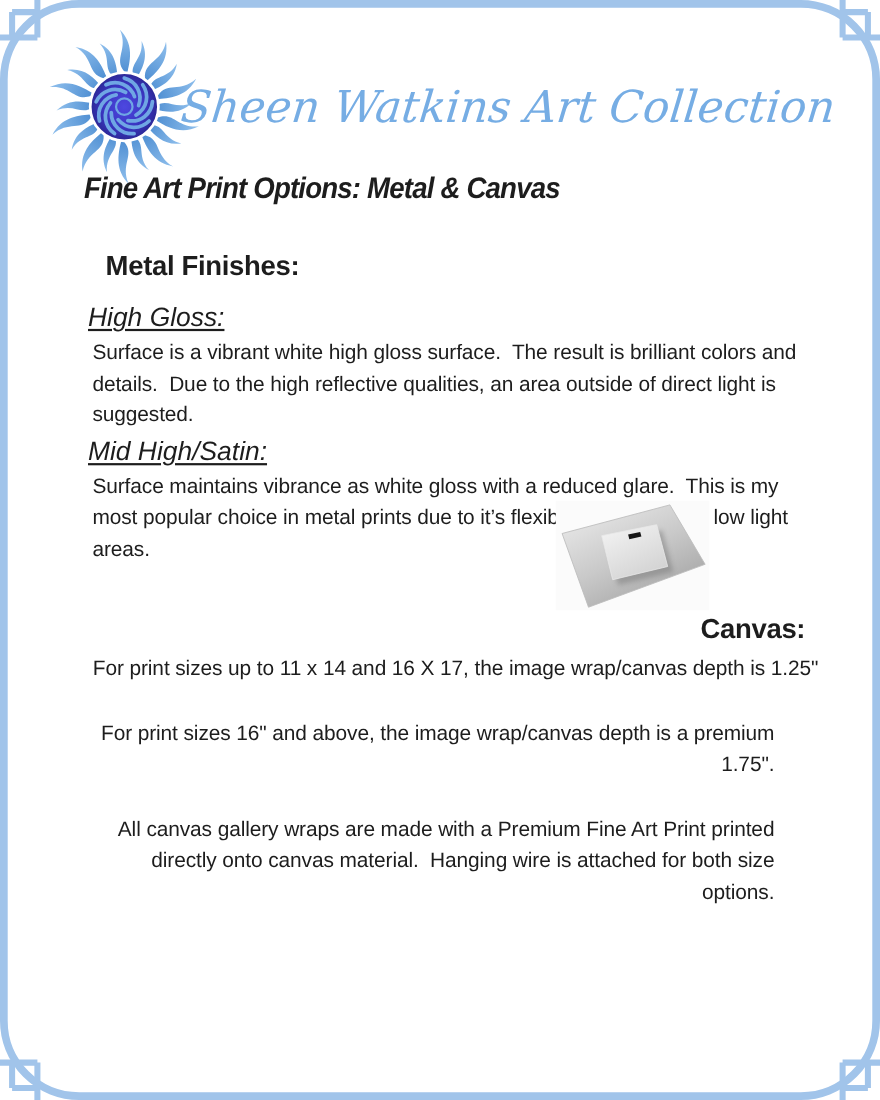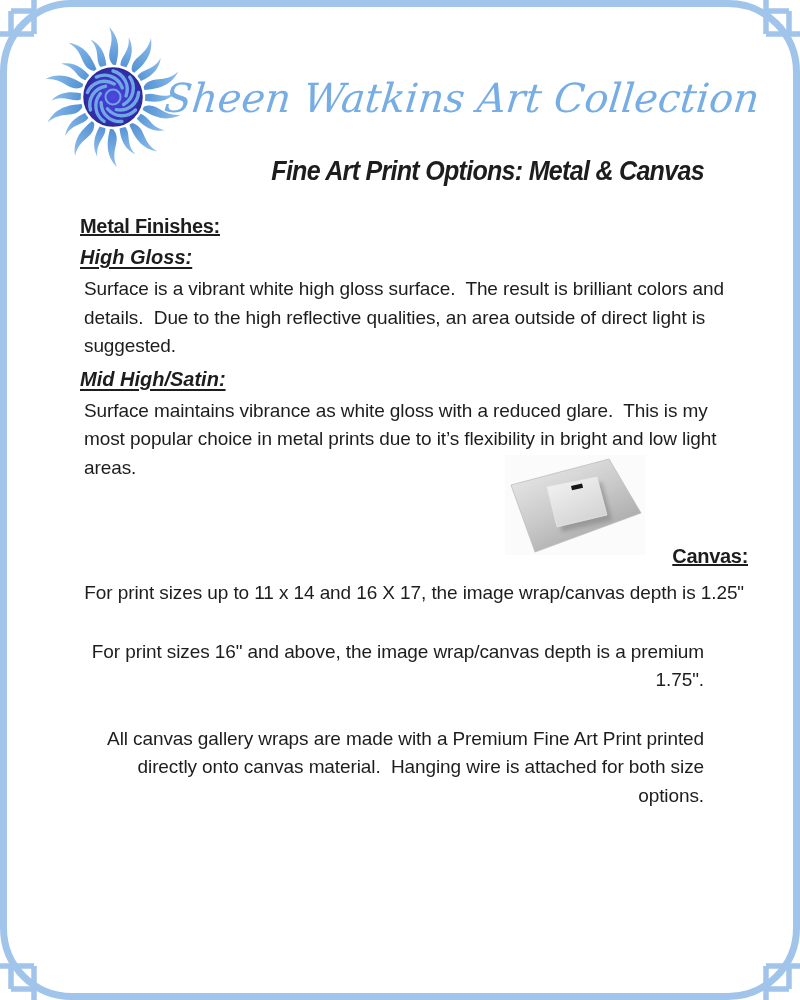--- a/index.html
+++ b/index.html
@@ -19,33 +19,32 @@
     font-family:"DejaVu Serif", serif;
     font-style:italic;
     font-size:40px;
     letter-spacing:0px;
     color:#76ade4;
     white-space:nowrap;
     transform:skewX(-6deg);
   }
   .title{
     position:absolute;left:60px;top:156px;width:660px;
-    text-align:right;
+    text-align:left;
     font-weight:bold;font-style:italic;
     font-size:27px;letter-spacing:-0.8px;
   }
   .title .squeeze{display:inline-block;transform:scaleX(0.93);transform-origin:center;}
   .content{position:absolute;left:80px;top:209px;width:668px;}
   h2.sec{
-    margin:0;font-size:20px;line-height:34px;font-weight:bold;
+    margin:16px;font-size:25px;line-height:34px;font-weight:bold;
     letter-spacing:-0.3px;
-    text-decoration:underline;
   }
   h3.sub{
-    margin:0;font-size:20px;line-height:28px;font-weight:bold;font-style:italic;
+    margin:0;font-size:24px;line-height:28px;font-weight:normal;font-style:italic;
     text-decoration:underline;text-decoration-thickness:2px;text-underline-offset:3px;
   }
   p.body{
     margin:4px;font-size:19px;line-height:28.6px;
     letter-spacing:-0.1px;
     white-space:pre-wrap;
   }
   .w665{max-width:665px;}
   .w660{max-width:660px;}
   .w620{max-width:620px;}

